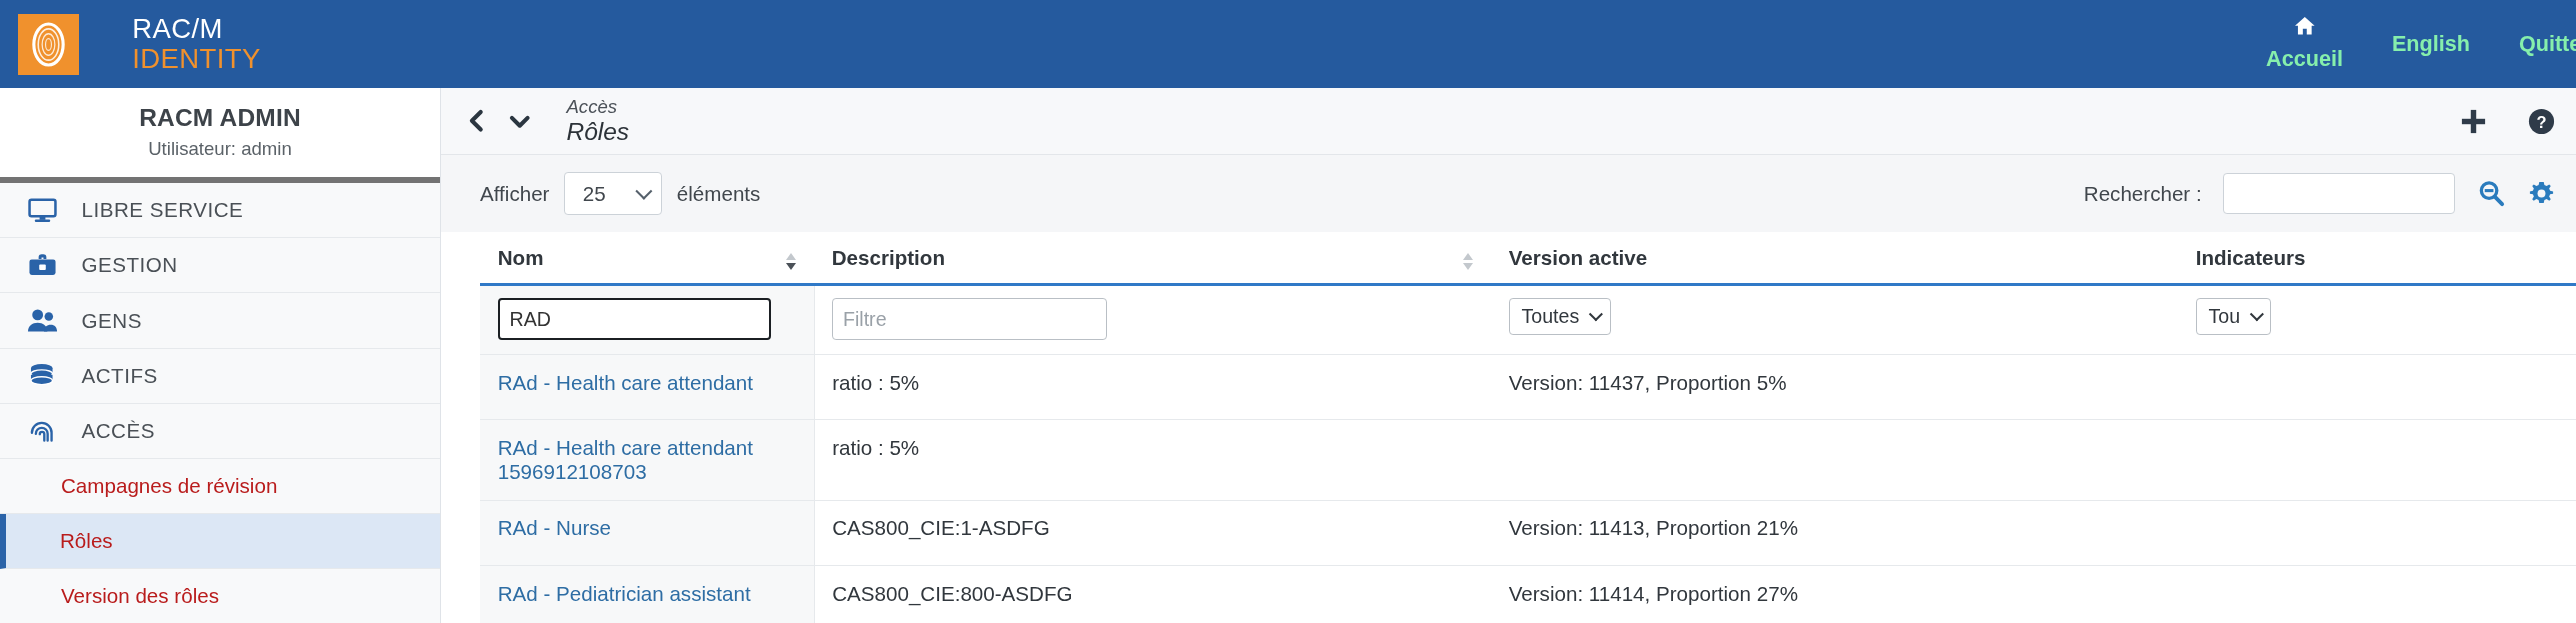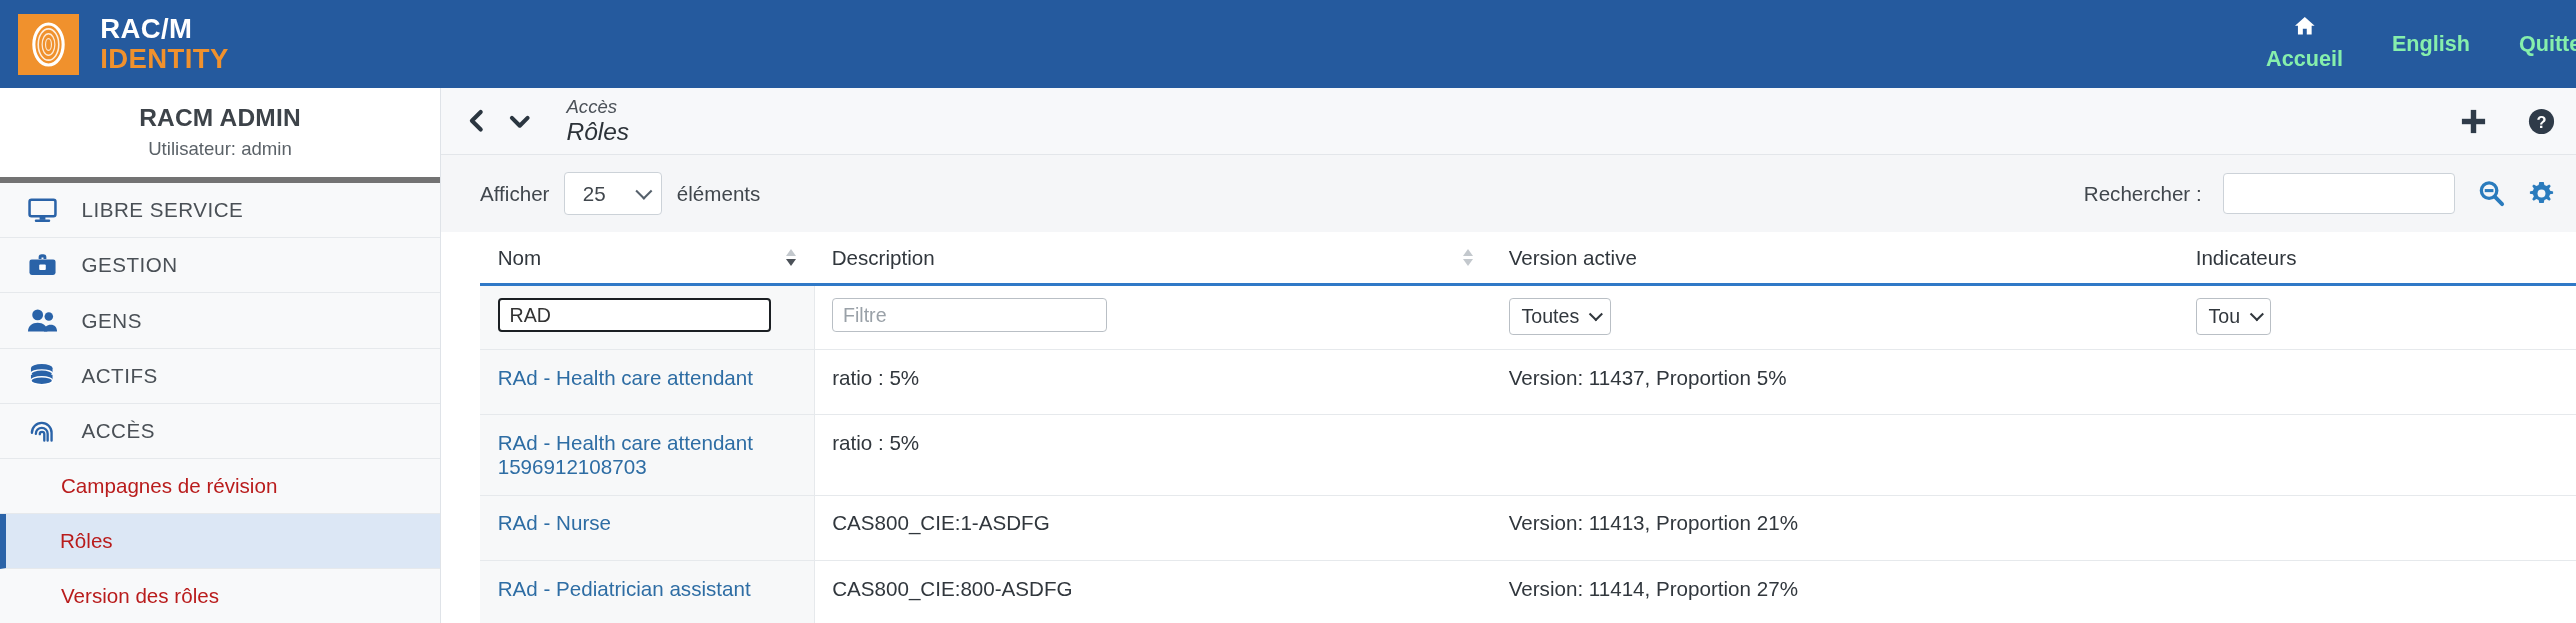--- a/index.html
+++ b/index.html
@@ -47,21 +47,22 @@
     height: 61px;
     background: #f0912d;
     display: flex;
     align-items: center;
     justify-content: center;
     flex: 0 0 auto;
   }
   .brand-mark svg { display:block; }
   .brand-text {
     line-height: 1.0;
-    font-weight: 700;
+    font-weight: 400;
+    margin-left: 32px;
   }
   .brand-text .line1 {
     color: #ffffff;
     font-size: 27.5px;
     letter-spacing: 0.4px;
     display: block;
   }
   .brand-text .line2 {
     color: #f0912d;
     font-size: 27.5px;
@@ -318,23 +319,24 @@
     font-size: 20.6px;
     color: #31373d;
     padding: 13.7px 0 13.7px 17.7px;
     border-bottom: 3.9px solid #3079c7;
     background: #ffffff;
     vertical-align: middle;
     position: relative;
   }
   th .th-inner {
     display: flex;
-    align-items: center;
+    align-items: flex-end;
     justify-content: space-between;
     padding-right: 17.7px;
+    font-weight: bold;
   }
   .sort-ico {
     font-size: 17.7px;
     line-height: 1;
     display: flex;
     flex-direction: column;
     gap: 0px;
     margin-left: 9.8px;
   }
   .sort-ico .up, .sort-ico .dn {
@@ -355,21 +357,21 @@
     vertical-align: top;
     background: #ffffff;
   }
   tr.filter-row td {
     padding: 11.8px 17.7px 13.7px 17.7px;
     border-bottom: 1px solid #e6e9ec;
   }
   .f-text {
     width: 100%;
     max-width: 275px;
-    height: 34px;
+    height: 42px;
     box-sizing: border-box;
     border: 1px solid #b9bfc5;
     border-radius: 3.9px;
     padding: 0 9.8px;
     font-size: 19.6px;
     font-family: "Liberation Sans", sans-serif;
     color: #333;
     outline: none;
     background: #ffffff;
   }

